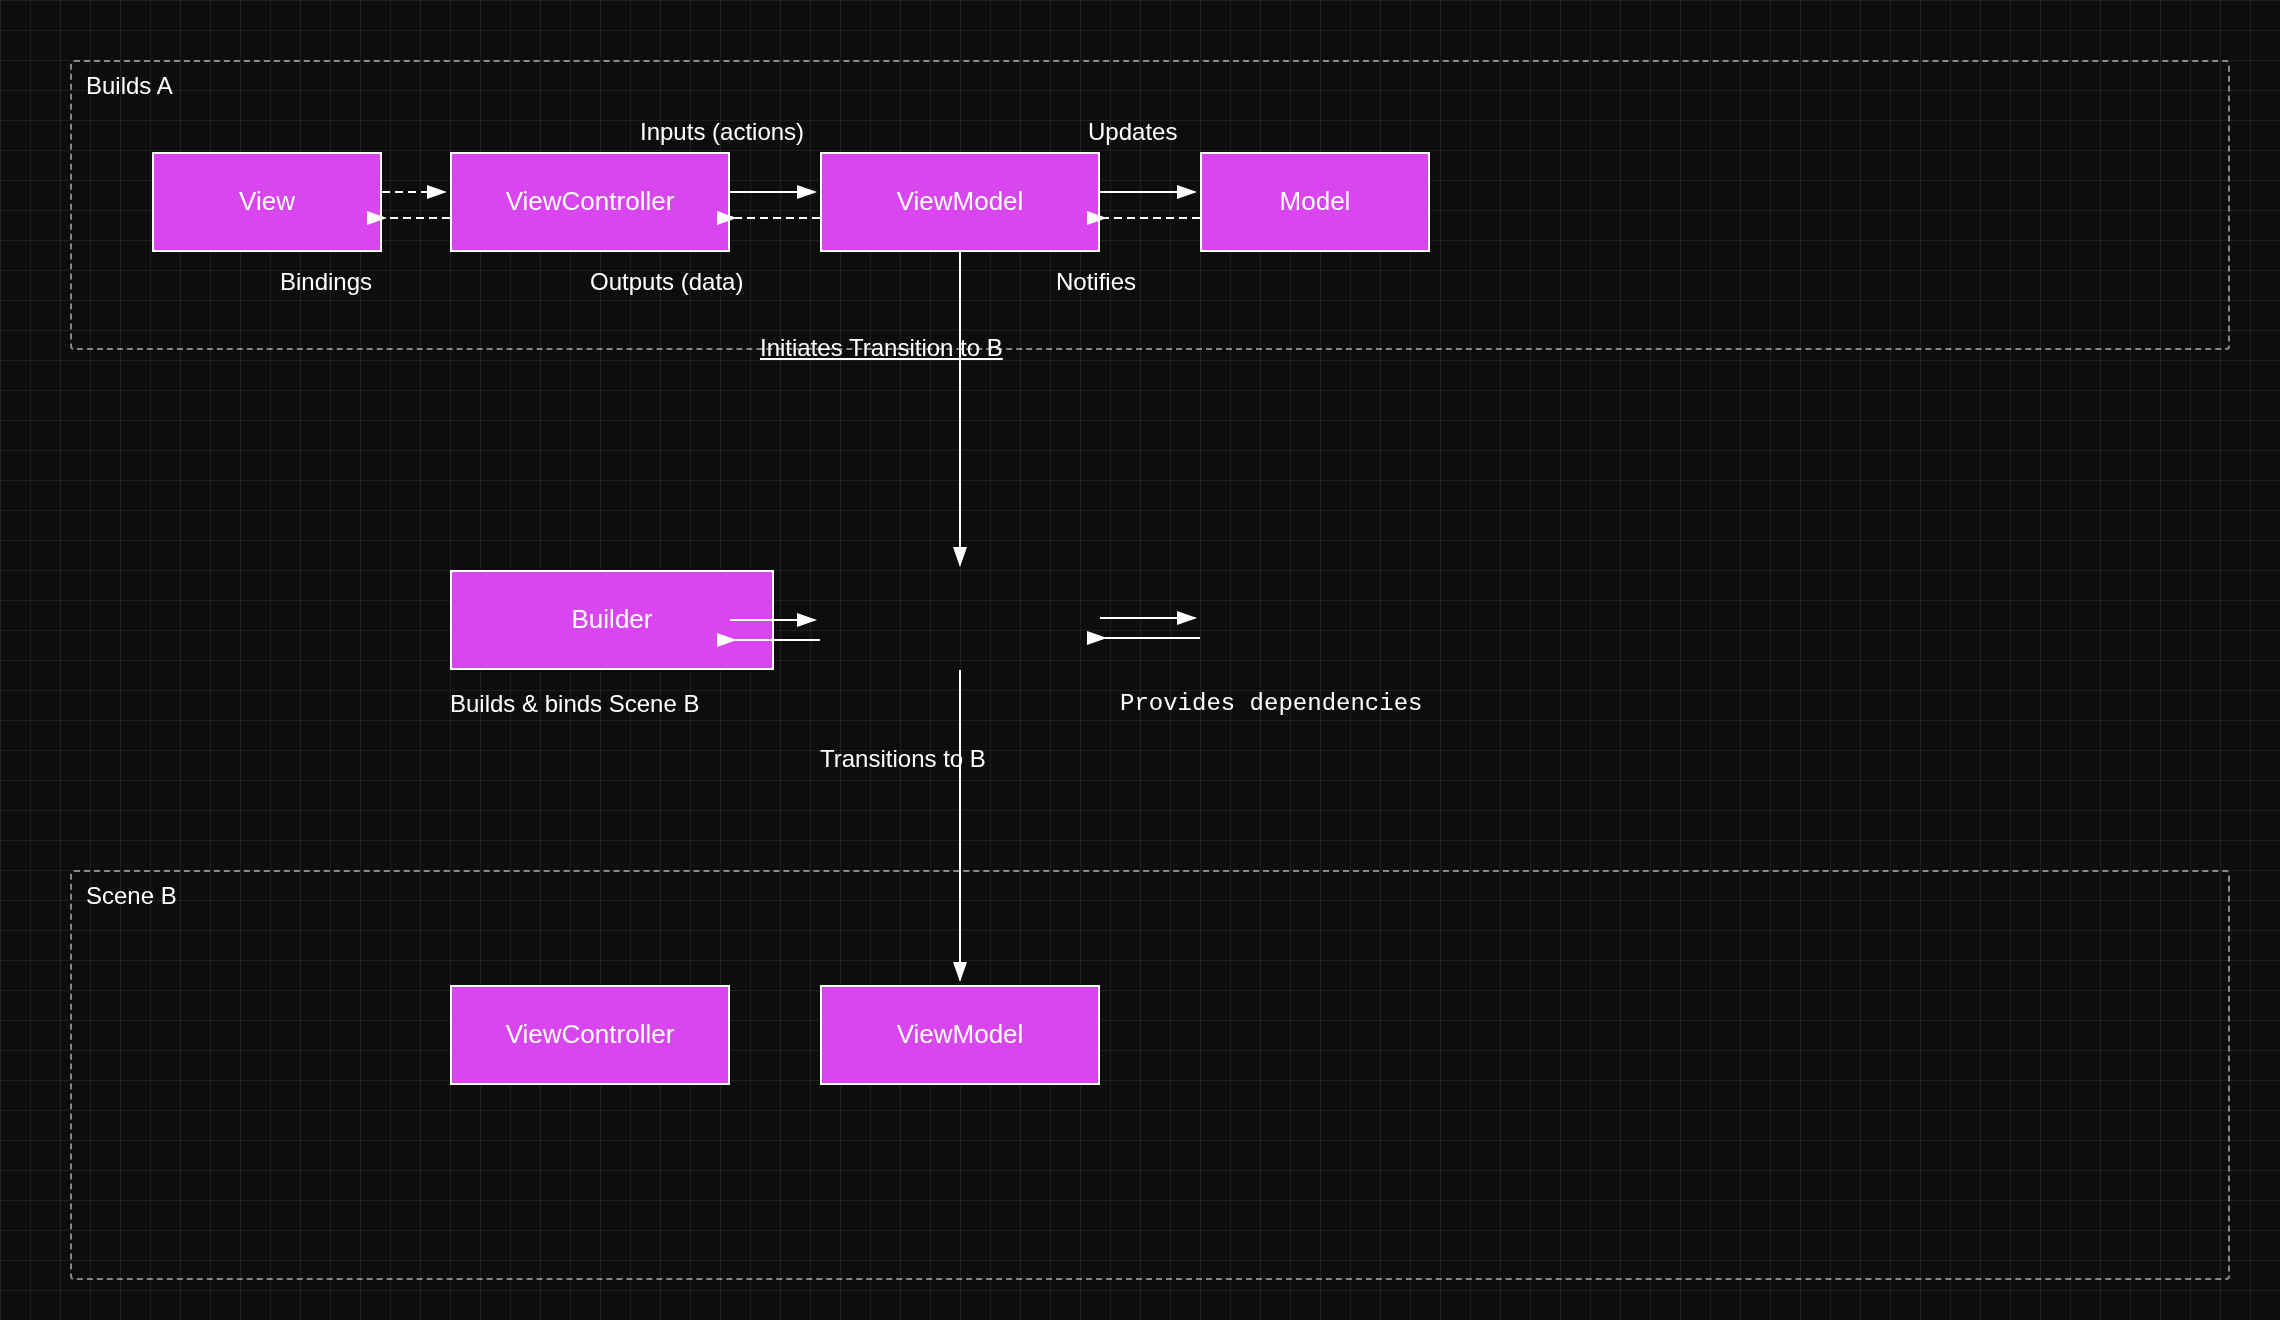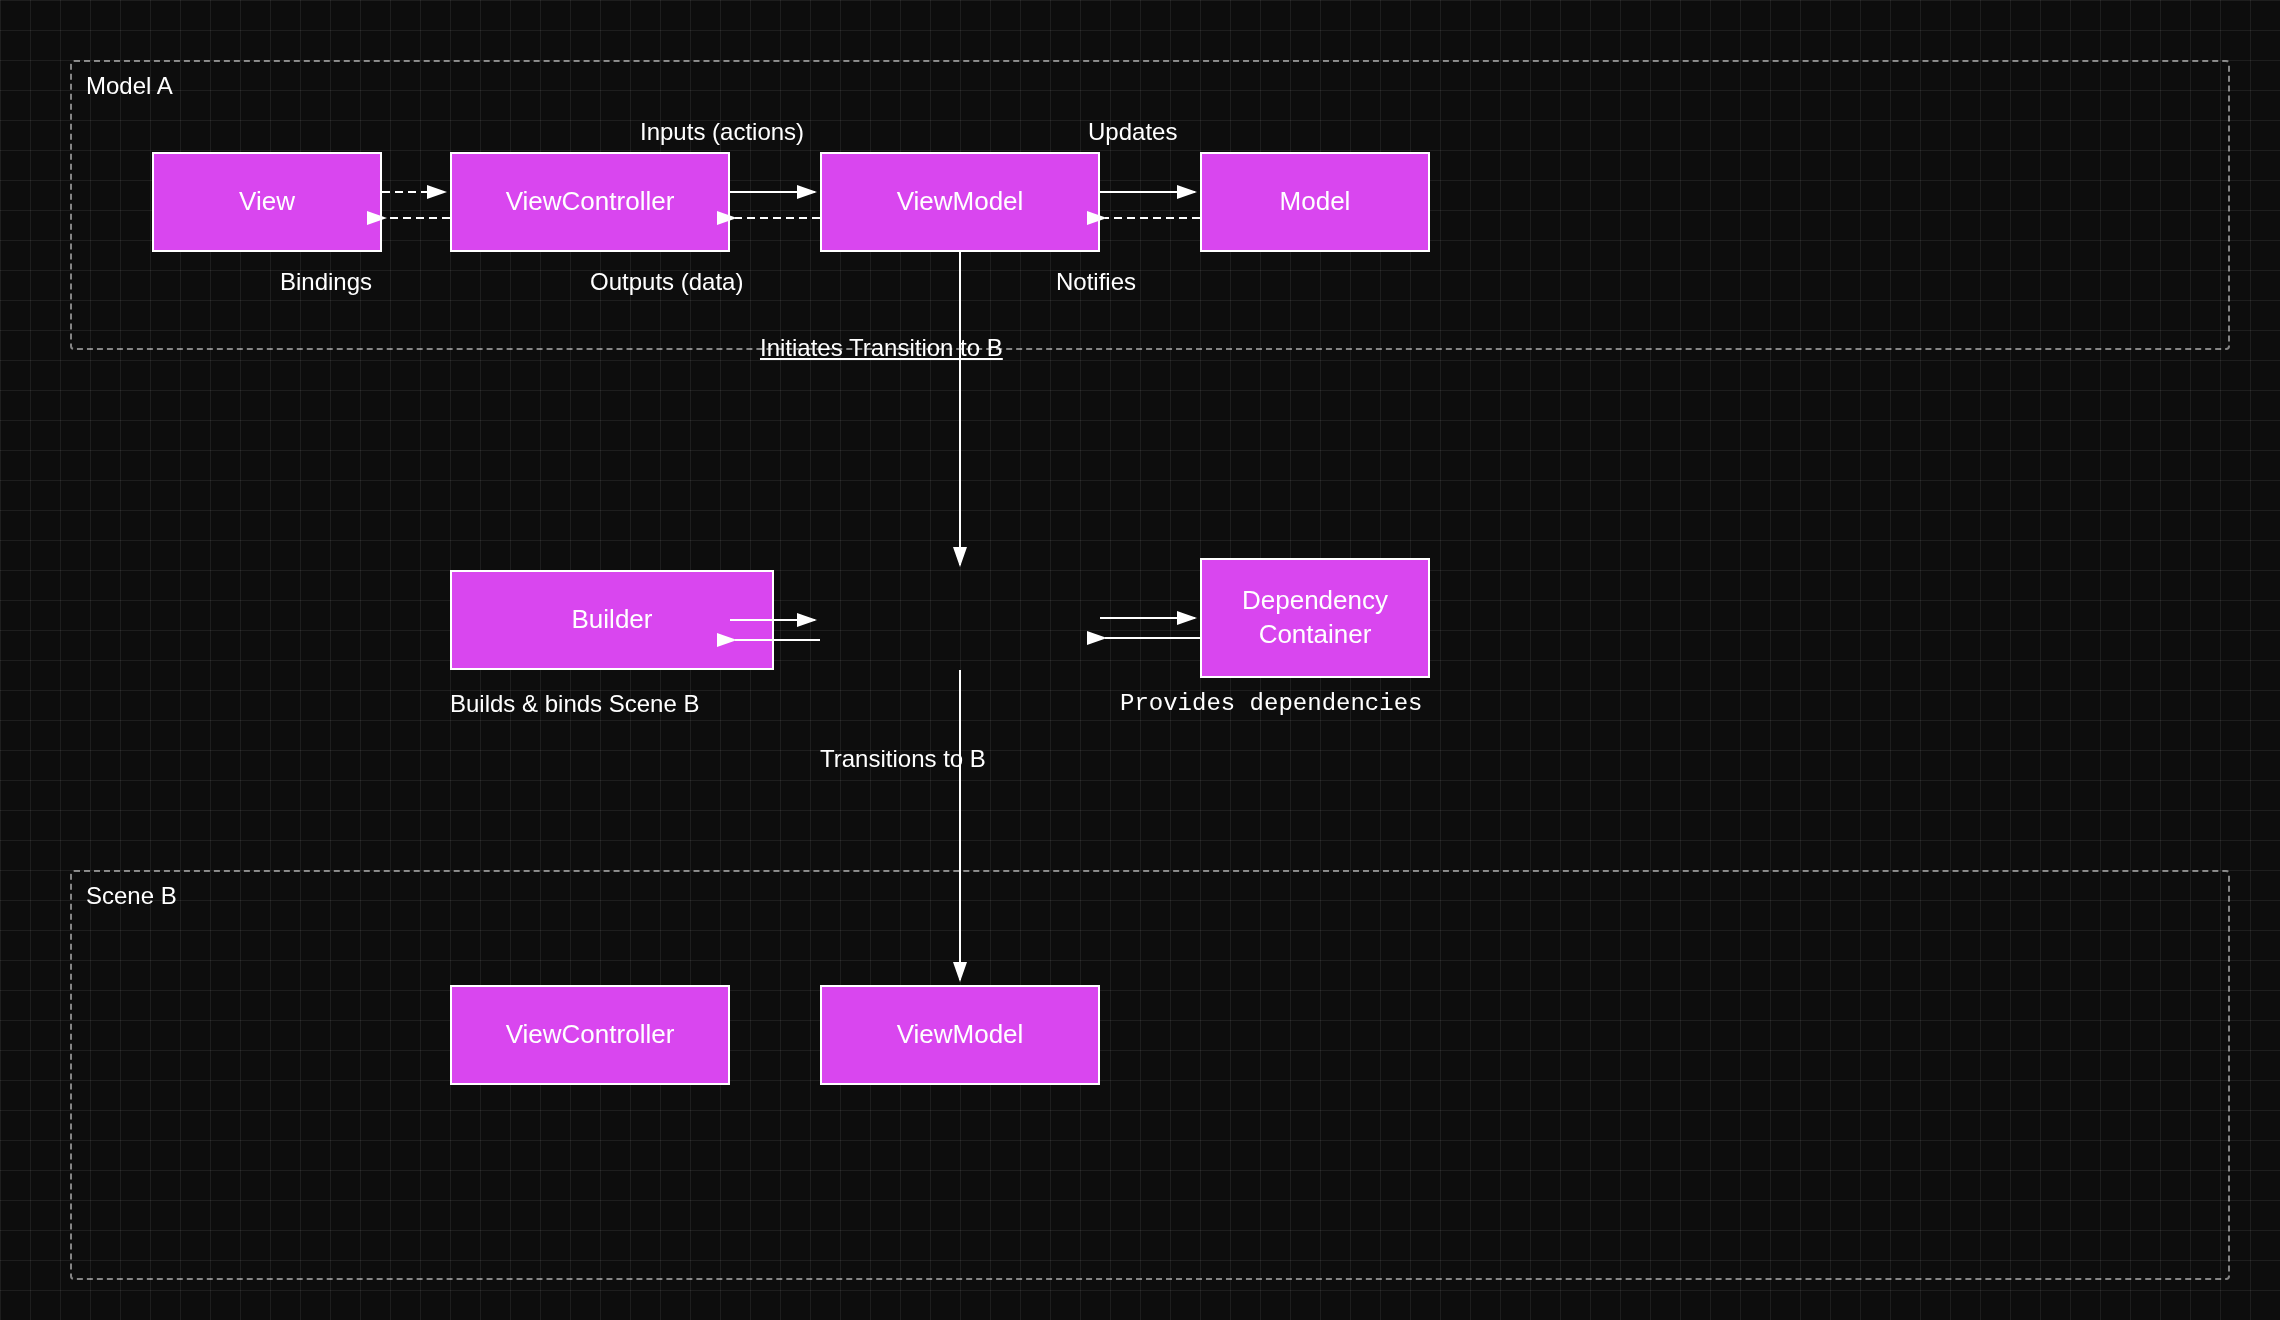--- a/index.html
+++ b/index.html
@@ -92,21 +92,21 @@
     }
   </style>
 </head>
 <body>
 
 <div class="grid-bg"></div>
 
 <div class="diagram">
 
   <div class="scene-box" style="left: 70px; top: 60px; width: 2160px; height: 290px;">
-    <span class="scene-label">Model A</span>
+    <span class="scene-label">Builds A</span>
   </div>
 
   <div class="scene-box" style="left: 70px; top: 870px; width: 2160px; height: 410px;">
     <span class="scene-label">Scene B</span>
   </div>
 
   <div class="node-box" style="left: 152px; top: 152px; width: 230px; height: 100px;">
     <span>View</span>
   </div>
 
@@ -120,24 +120,20 @@
 
   <div class="node-box" style="left: 1200px; top: 152px; width: 230px; height: 100px;">
     <span>Model</span>
   </div>
 
   <div class="node-box" style="left: 450px; top: 570px; width: 324px; height: 100px;">
     <span>Builder</span>
   </div>
 
 
-  <div class="node-box" style="left: 1200px; top: 558px; width: 230px; height: 120px; white-space: pre-line;">
-    <span style="white-space: pre-line; text-align:center;">Dependency
-Container</span>
-  </div>
 
   <div class="node-box" style="left: 450px; top: 985px; width: 280px; height: 100px;">
     <span>ViewController</span>
   </div>
 
   <div class="node-box" style="left: 820px; top: 985px; width: 280px; height: 100px;">
     <span>ViewModel</span>
   </div>
 
   <div class="flow-label" style="left: 640px; top: 118px;">Inputs (actions)</div>

